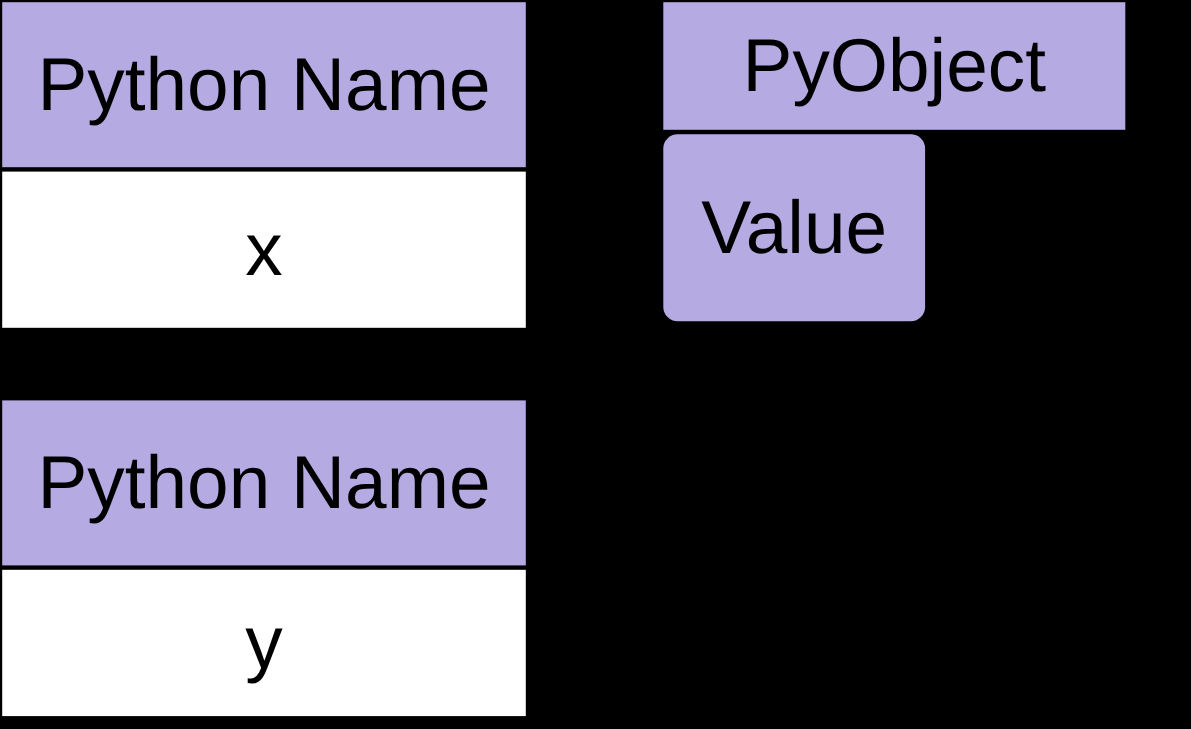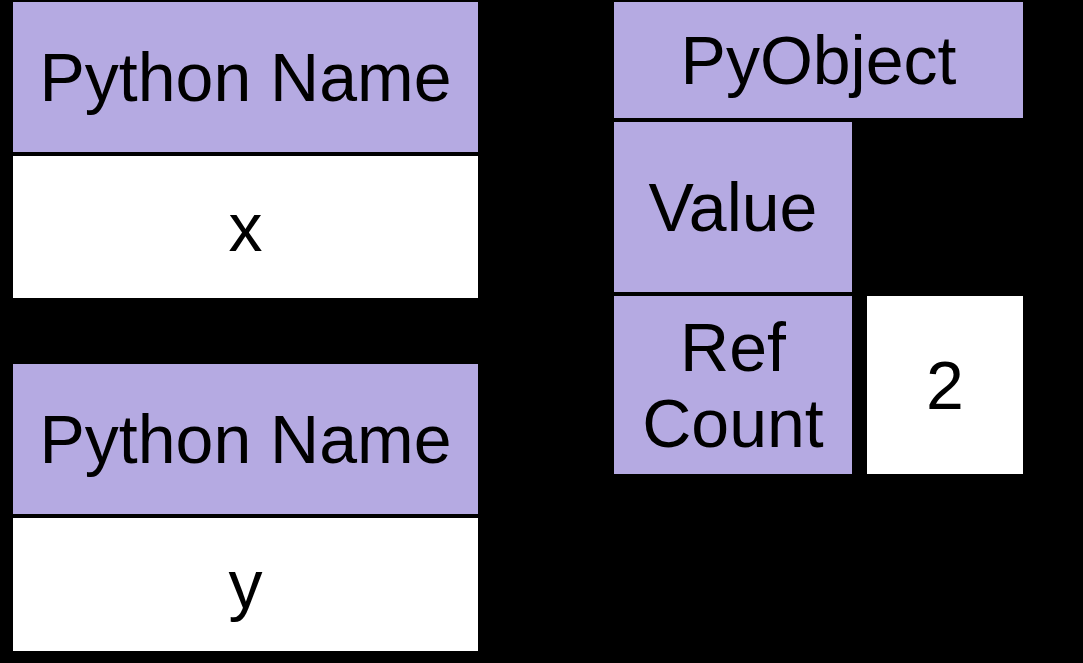--- a/index.html
+++ b/index.html
@@ -23,63 +23,57 @@
     color: var(--text);
   }
   .diagram-table {
     position: absolute;
     background: var(--border);
   }
   .cell {
     display: flex;
     align-items: center;
     justify-content: center;
-    text-align: center;
     font-size: 68px;
     line-height: 1.12;
     color: var(--text);
     overflow: hidden;
-    margin-left: 11px;
   }
   .hdr-fill { background: var(--header-fill); }
   .white-fill { background: var(--cell-fill); }
 
   
   .name-table { width: 476px; display: flex; flex-direction: column; }
   .name-table .name-header { height: 150px; }
   .name-table .name-value  { margin-top: 4px; }
   #name-table-x { left: 2px; top: 2px; }
   #name-table-x .name-value { height: 142px; }
   #name-table-y { left: 2px; top: 364px; }
   #name-table-y .name-value { height: 133px; }
 
   
   #object-table { left: 603px; top: 2px; width: 420px; display: flex; flex-direction: column; }
   #object-table .object-header { height: 116px; }
   #object-table .object-row { display: flex; gap: 4px; margin-top: 4px; }
   #object-table .row-value    { height: 170px; }
   #object-table .row-refcount { height: 178px; }
-  #object-table .label-cell { width: 238px; flex: 0 0 auto; }
+  #object-table .label-cell { width: 238px; flex: 0 0 auto; border-radius: 13px; }
   #object-table .value-cell { flex: 1 1 auto; }
 </style>
 </head>
 <body>
 
 <div class="diagram-table name-table" id="name-table-x">
   <div class="cell hdr-fill name-header">Python Name</div>
   <div class="cell white-fill name-value">x</div>
 </div>
 
 <div class="diagram-table name-table" id="name-table-y">
   <div class="cell hdr-fill name-header">Python Name</div>
   <div class="cell white-fill name-value">y</div>
 </div>
 
 <div class="diagram-table" id="object-table">
   <div class="cell hdr-fill object-header">PyObject</div>
   <div class="object-row row-value">
     <div class="cell hdr-fill label-cell">Value</div>
   </div>
-  <div class="object-row row-refcount">
-    <div class="cell hdr-fill label-cell">Ref Count</div>
-    <div class="cell white-fill value-cell">2</div>
-  </div>
 </div>
 
 </body></html>

